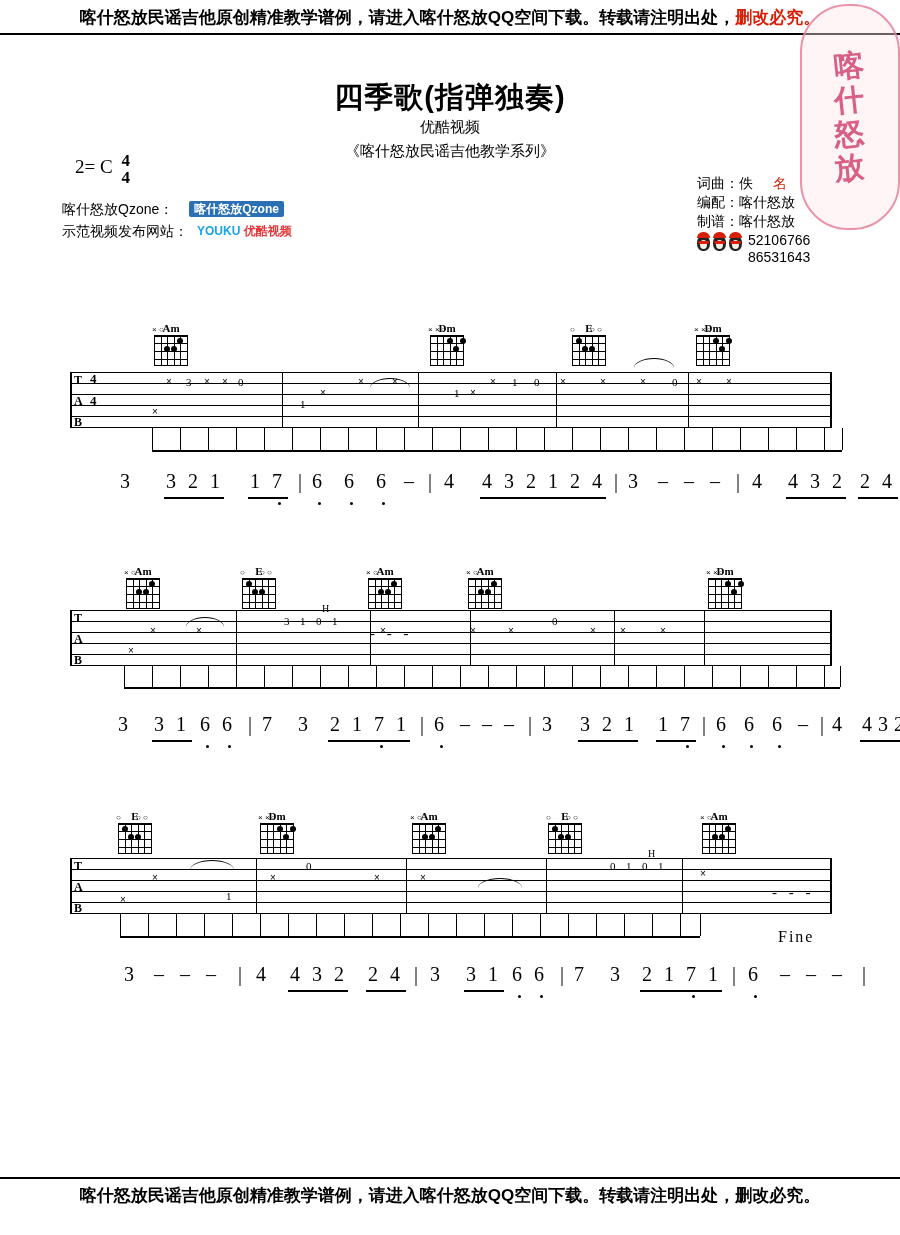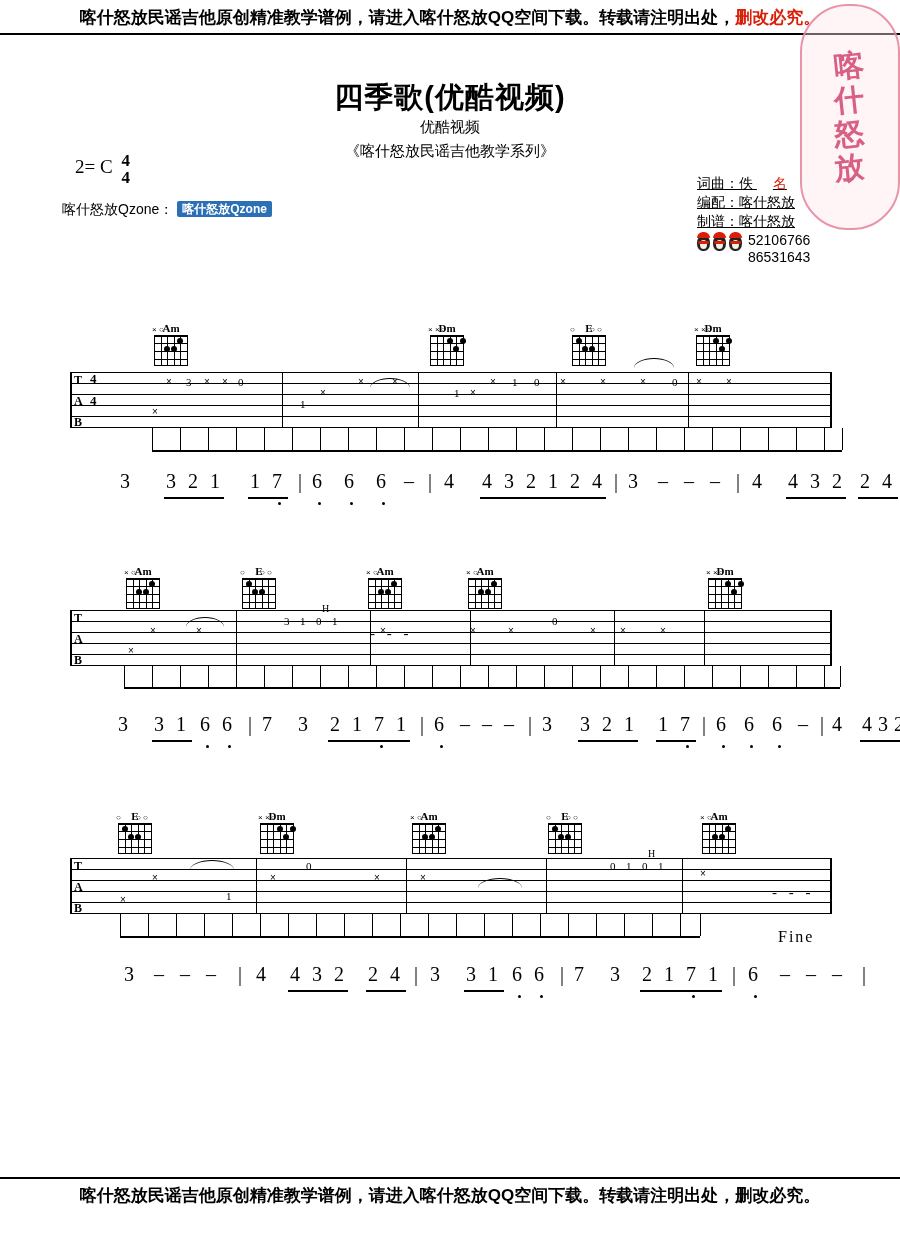--- a/index.html
+++ b/index.html
@@ -56,35 +56,35 @@
   .keysig .frac {
     display:inline-block; vertical-align:middle; text-align:center;
     line-height:1.0; font-size:17px; font-weight:bold; margin-left:4px;
   }
   .keysig .frac span { display:block; }
 
   
   .leftnotes { position:absolute; left:62px; top:198px; font-size:14px; line-height:22px; }
   .leftnotes .row { display:flex; align-items:center; height:22px; }
   .badge-q {
-    display:inline-block; margin-left:4px; padding:1px 5px;
+    display:inline-block; margin-left:16px; padding:1px 5px;
     background:#2b6fb5; color:#fff; font-size:12px; font-weight:bold; border-radius:2px;
     line-height:14px;
   }
   .badge-y {
     display:inline-block; margin-left:4px; padding:1px 5px;
     background:#ffffff; color:#000; font-size:12px; font-weight:bold;
     border:0; line-height:14px;
   }
   .badge-y .yk { color:#1aa3e8; font-weight:bold; }
   .badge-y .yk2 { color:#e4393c; font-weight:bold; }
 
   
   .credits { position:absolute; left:697px; top:174px; font-size:14px; line-height:19px; }
-  .credits .line { white-space:nowrap;text-decoration:underline; }
+  .credits .line { white-space:nowrap; }
   .credits .red { color:#d81e06; }
   .phone { position:absolute; left:748px; top:232px; font-size:14px; line-height:17px; }
 
   
   .penguins { position:absolute; left:697px; top:232px; width:48px; height:22px; }
   .pg { position:absolute; width:13px; height:19px; }
   .pg .body { position:absolute; left:0; top:3px; width:13px; height:16px; background:#222; border-radius:50% 50% 45% 45%; }
   .pg .belly { position:absolute; left:3px; top:8px; width:7px; height:9px; background:#f6f0e2; border-radius:50%; }
   .pg .hat { position:absolute; left:0px; top:0px; width:13px; height:6px; background:#d81e06; border-radius:6px 6px 0 0; }
   .pg .scarf { position:absolute; left:1px; top:9px; width:11px; height:3px; background:#d81e06; border-radius:2px;}
@@ -150,36 +150,43 @@
 </div>
 <div class="banner-line"></div>
 
 <div class="seal">
   <div class="ch">喀</div>
   <div class="ch">什</div>
   <div class="ch">怒</div>
   <div class="ch">放</div>
 </div>
 
-<div class="title">四季歌(优酷视频)</div>
+<div class="title">四季歌(指弹独奏)</div>
 <div class="subtitle1">优酷视频</div>
 <div class="subtitle2">《喀什怒放民谣吉他教学系列》</div>
 
 <div class="keysig">
   <span>2= C</span>
   <span class="frac">
     <span>4</span>
     <span>4</span>
   </span>
 </div>
 
 <div class="leftnotes">
   <div class="row">
     <span>喀什怒放Qzone：</span>
     <span class="badge-q">喀什怒放Qzone</span>
+  </div>
+  <div class="row">
+    <span>示范视频发布网站：</span>
+    <span class="badge-y">
+      <span class="yk">YOUKU</span>
+      <span class="yk2">优酷视频</span>
+    </span>
   </div>
 </div>
 
 <div class="credits">
   <div class="line">
     <span>词曲：</span><span>佚</span>
     <span class="red" style="margin-left:16px">名</span>
   </div>
   <div class="line">
     <span>编配：</span><span>喀什怒放</span>

